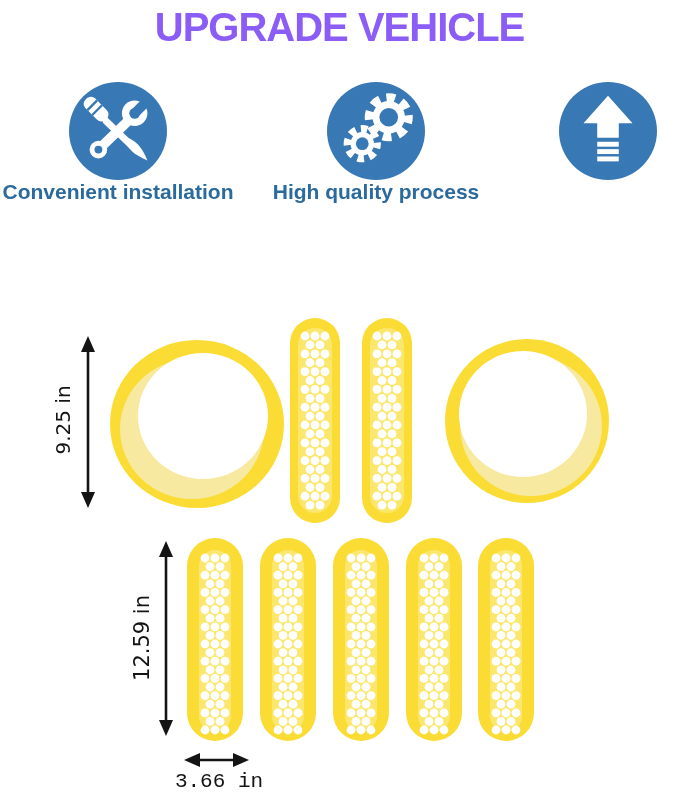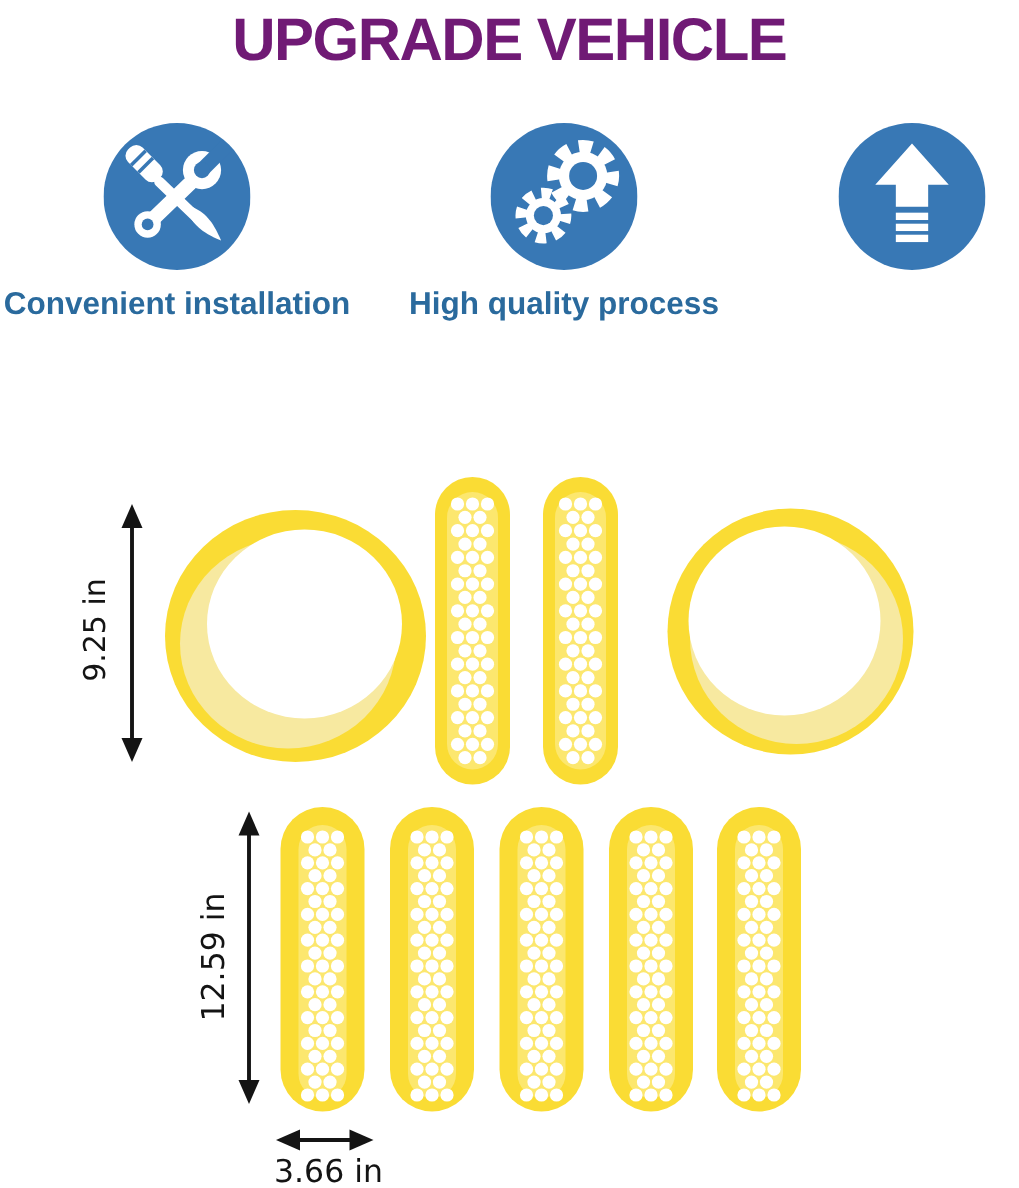--- a/index.html
+++ b/index.html
@@ -1,23 +1,23 @@
 <!DOCTYPE html>
 <html><head>
 <meta charset="utf-8">
 <style>
   html,body{margin:0;padding:0;background:#fff;}
   .canvas{position:relative;width:679px;height:792px;background:#ffffff;overflow:hidden;
           font-family:"Liberation Sans",sans-serif;}
   .page-title{position:absolute;top:0;left:0;width:679px;text-align:center;
-          font-size:40px;font-weight:700;letter-spacing:-1px;color:#701a75;line-height:54px;}
+          font-size:40px;font-weight:700;letter-spacing:-1px;color:#8b5cf6;line-height:54px;}
   .feature{position:absolute;top:82px;width:240px;display:flex;flex-direction:column;align-items:center;}
   .feature-icon-wrap{width:98px;height:98px;}
   .feature-icon-wrap svg{display:block;width:98px;height:98px;}
-  .feature-label{margin-top:11px;font-size:21px;font-weight:600;color:#2A6A9D;white-space:nowrap;}
+  .feature-label{font-size:21px;font-weight:600;color:#2A6A9D;white-space:nowrap;}
   .product-svg{position:absolute;left:0;top:0;}
   .dim-label{position:absolute;font-family:"DejaVu Sans",sans-serif;color:#141414;white-space:nowrap;
           transform:translate(-50%,-50%);font-size:20px;}
   .dim-label.vertical{transform:translate(-50%,-50%) rotate(-90deg);}
 </style>
 </head>
 <body>
 
 <div class="canvas">
 
@@ -524,15 +524,15 @@
 
     <g fill="#141414" stroke="#141414">
       <line x1="198" y1="760" x2="235" y2="760" stroke-width="2.6"></line>
       <polygon points="184,760 200,753 200,767" stroke="none"></polygon>
       <polygon points="249,760 233,753 233,767" stroke="none"></polygon>
     </g>
   </svg>
 
   <div class="dim-label vertical" style="left:63px;top:420px;">9.25 in</div>
   <div class="dim-label vertical" style="left:142px;top:638px;font-size:21px;">12.59 in</div>
-  <div class="dim-label" style="left:219px;top:781px;font-size:21px;">3.66 in</div>
+  <div class="dim-label" style="left:219px;top:781px;font-size:21px;font-family:Liberation Mono, monospace;">3.66 in</div>
 
 </div>
 
 </body></html>

